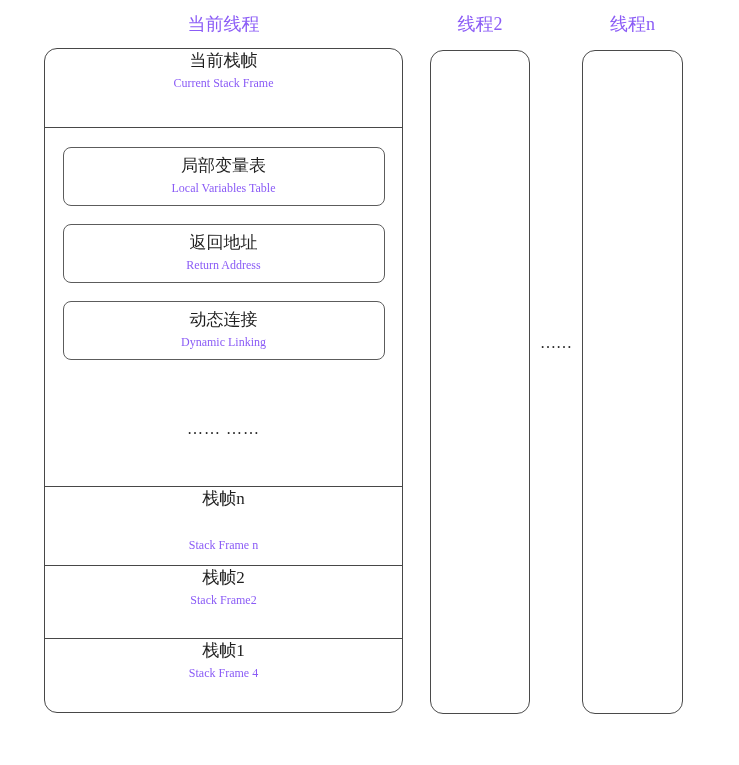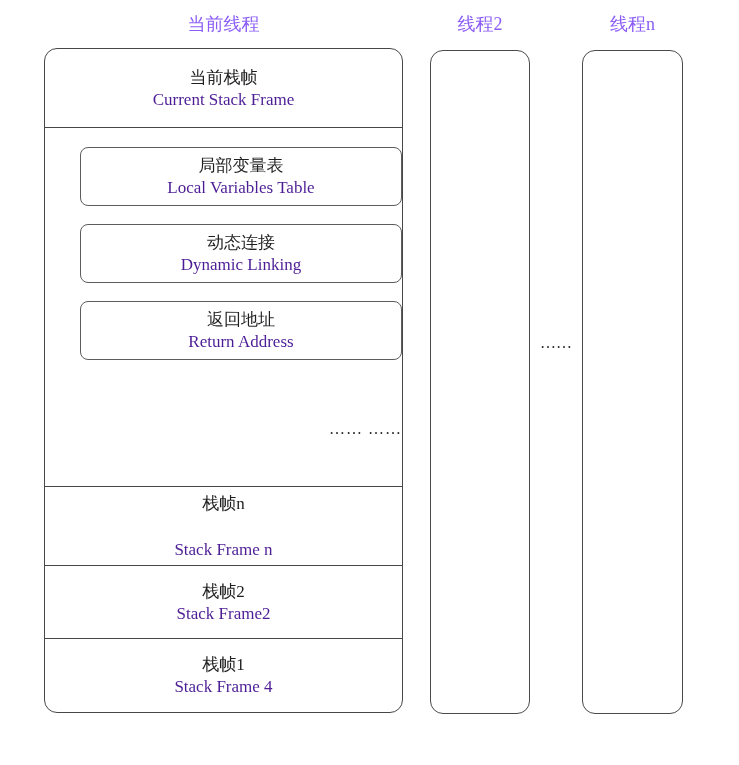--- a/index.html
+++ b/index.html
@@ -38,44 +38,43 @@
     box-sizing: border-box;
     display: flex;
     flex-direction: column;
     background: #ffffff;
   }
   .section {
     box-sizing: border-box;
     display: flex;
     flex-direction: column;
     align-items: center;
-    justify-content: center;
+    justify-content: flex-start;
     border-bottom: 1.5px solid #474747;
   }
   .sec-current { height: 79px; }
   .sec-detail  {
     height: 359px;
     justify-content: flex-start;
     padding-top: 19px;
-    align-items: flex-end;
   }
   .sec-frame-n { height: 79px; gap: 24px; }
   .sec-frame-2 { height: 73px; }
   .sec-frame-1 { flex: 1; border-bottom: none; }
 
   .zh-line {
     font-size: 17px;
     line-height: 23px;
     color: #1f1f1f;
     white-space: nowrap;
   }
   .en-line {
-    font-size: 17px;
+    font-size: 12px;
     line-height: 22px;
-    color: #4c1d95;
+    color: #8b5cf6;
     white-space: nowrap;
   }
 
   .part-box {
     box-sizing: border-box;
     width: 322px;
     height: 59px;
     margin-bottom: 18px;
     border: 1.3px solid #5c5c5c;
     border-radius: 8px;
@@ -147,27 +146,27 @@
 
     <div class="section sec-detail">
 
       <div class="part-box">
         <div class="zh-line">局部变量表</div>
         <div class="en-line">Local Variables Table</div>
       </div>
 
 
       <div class="part-box">
-        <div class="zh-line">动态连接</div>
-        <div class="en-line">Dynamic Linking</div>
+        <div class="zh-line">返回地址</div>
+        <div class="en-line">Return Address</div>
       </div>
 
       <div class="part-box">
-        <div class="zh-line">返回地址</div>
-        <div class="en-line">Return Address</div>
+        <div class="zh-line">动态连接</div>
+        <div class="en-line">Dynamic Linking</div>
       </div>
 
       <div class="parts-ellipsis">…… ……</div>
     </div>
 
     <div class="section sec-frame-n">
       <div class="zh-line">栈帧n</div>
       <div class="en-line">Stack Frame n</div>
     </div>
 

